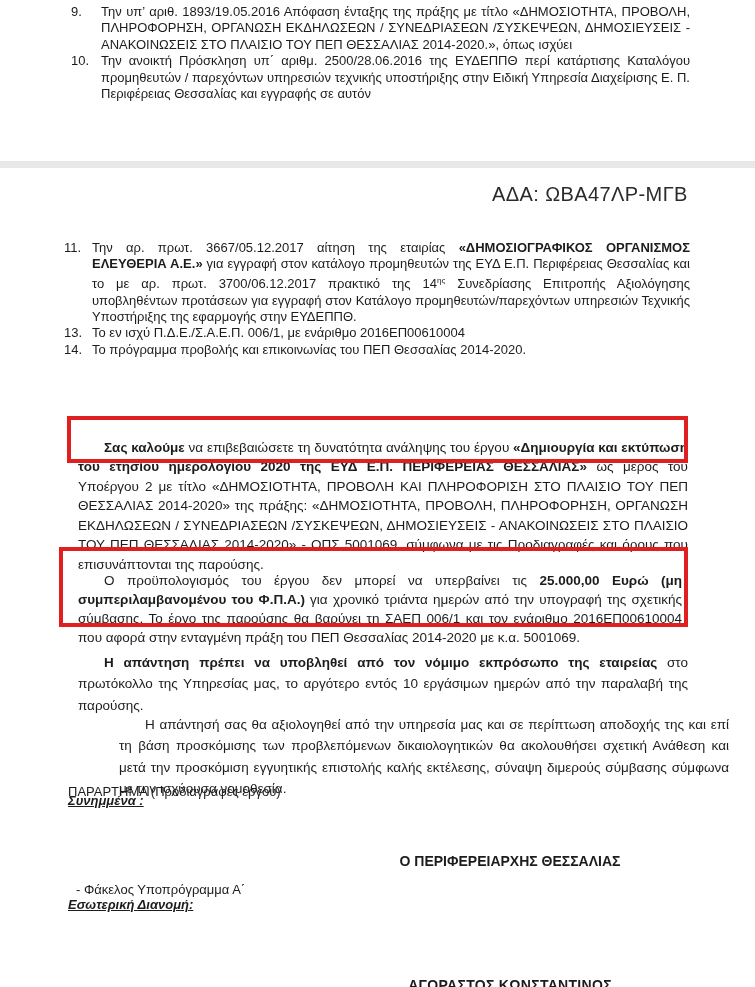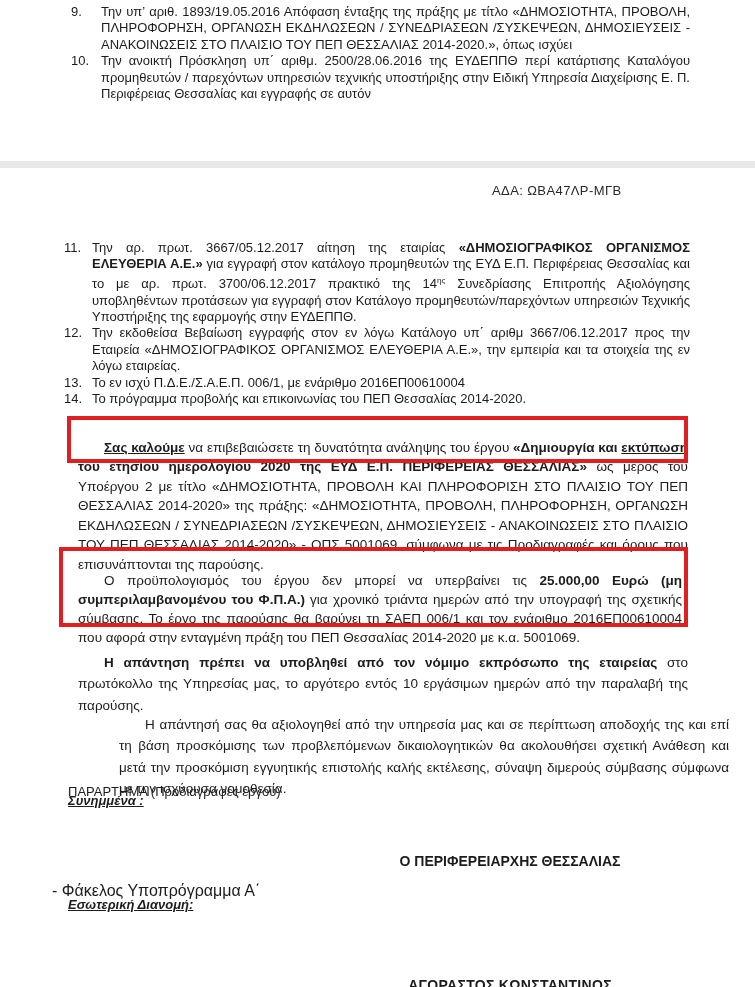--- a/index.html
+++ b/index.html
@@ -13,42 +13,42 @@
   }
   
   .ref-list{position:absolute;font-size:13px;line-height:16.4px;text-align:justify;}
   .ref-list-top{top:4px;left:71px;width:619px;}
   .ref-list-main{top:240px;left:64px;width:626px;}
   .li{position:relative;padding-left:28px;}
   .ref-list-top .li{padding-left:30px;}
   .li .num{position:absolute;left:0;top:0;}
   
   .band{position:absolute;left:0;top:161px;width:755px;height:7px;background:#e8e8e8;}
-  .ada{position:absolute;left:492px;top:183px;font-size:13px;letter-spacing:0.4px;color:#2a2a2a;}
+  .ada{position:absolute;left:492px;top:183px;font-size:20px;letter-spacing:0.4px;color:#2a2a2a;}
   
   .para{position:absolute;left:78px;width:610px;text-align:justify;font-size:13.5px;text-indent:26px;}
   .para-invitation{top:424px;line-height:19.5px;}
   .para-budget{top:557px;line-height:19px;width:604px;}
   .para-response{top:638px;line-height:21.5px;}
   .para-evaluation{top:700px;line-height:21.5px;margin-left:41px;}
   
   .f-b{font-weight:bold;}
-  .f-bu{font-weight:bold;text-decoration:underline;}
+  .f-bu{font-weight:bold;}
   .f-sup{vertical-align:super;font-size:0.62em;margin-top:44px;}
   
   .redbox{position:absolute;border:4px solid #e02020;pointer-events:none;}
   .redbox-1{left:67px;top:416px;width:613px;height:39px;}
   .redbox-2{left:59px;top:547px;width:621px;height:72px;}
   
   .foot{position:absolute;font-size:13px;text-align:center;}
   .foot-heading{font-weight:bold;font-style:italic;text-decoration:underline;}
   .attachments-heading{left:68px;top:793px;}
   .attachments-item{left:68px;top:784px;}
   .internal-heading{left:68px;top:853px;margin-top:44px;}
-  .internal-item{left:52px;top:882px;font-size:16px;}
+  .internal-item{left:76px;top:882px;font-size:13px;}
   .signer-block{left:355px;width:310px;text-align:center;font-weight:bold;font-size:14px;}
   .signer-title{top:853px;}
   .signer-name{top:929px;letter-spacing:0.3px;margin-top:48px;}
 </style>
 </head>
 <body>
 
 <div class="page">
 
   <section class="ref-list ref-list-top">
@@ -65,24 +65,20 @@
   <div class="band"></div>
 
   <div class="ada">ΑΔΑ: ΩΒΑ47ΛΡ-ΜΓΒ</div>
 
   <section class="ref-list ref-list-main">
     <div class="li">
       <span class="num">11.</span>
       <span><span>Την αρ. πρωτ. 3667/05.12.2017 αίτηση της εταιρίας </span><span class="f-b">«ΔΗΜΟΣΙΟΓΡΑΦΙΚΟΣ ΟΡΓΑΝΙΣΜΟΣ ΕΛΕΥΘΕΡΙΑ Α.Ε.»</span><span> για εγγραφή στον κατάλογο προμηθευτών της ΕΥΔ Ε.Π. Περιφέρειας Θεσσαλίας και το με αρ. πρωτ. 3700/06.12.2017 πρακτικό της 14</span><span class="f-sup">ης</span><span> Συνεδρίασης Επιτροπής Αξιολόγησης υποβληθέντων προτάσεων για εγγραφή στον Κατάλογο προμηθευτών/παρεχόντων υπηρεσιών Τεχνικής Υποστήριξης της εφαρμογής στην ΕΥΔΕΠΠΘ.</span></span>
     </div>
     <div class="li">
-      <span class="num">12.</span>
-      <span><span>Την εκδοθείσα Βεβαίωση εγγραφής στον εν λόγω Κατάλογο υπ΄ αριθμ 3667/06.12.2017 προς την Εταιρεία «ΔΗΜΟΣΙΟΓΡΑΦΙΚΟΣ ΟΡΓΑΝΙΣΜΟΣ ΕΛΕΥΘΕΡΙΑ Α.Ε.», την εμπειρία και τα στοιχεία της εν λόγω εταιρείας.</span></span>
-    </div>
-    <div class="li">
       <span class="num">13.</span>
       <span><span>Το εν ισχύ Π.Δ.Ε./Σ.Α.Ε.Π. 006/1, με ενάριθμο 2016ΕΠ00610004</span></span>
     </div>
     <div class="li">
       <span class="num">14.</span>
       <span><span>Το πρόγραμμα προβολής και επικοινωνίας του ΠΕΠ Θεσσαλίας 2014-2020.</span></span>
     </div>
   </section>
 
   <p class="para para-invitation"><span class="f-bu">Σας καλούμε</span><span> να επιβεβαιώσετε τη δυνατότητα ανάληψης του έργου </span><span class="f-b">«Δημιουργία και </span><span class="f-bu">εκτύπωση</span><span class="f-b"> του ετησίου ημερολογίου 2020 της ΕΥΔ Ε.Π. ΠΕΡΙΦΕΡΕΙΑΣ ΘΕΣΣΑΛΙΑΣ»</span><span> ως μέρος του Υποέργου 2 με τίτλο «ΔΗΜΟΣΙΟΤΗΤΑ, ΠΡΟΒΟΛΗ ΚΑΙ ΠΛΗΡΟΦΟΡΙΣΗ ΣΤΟ ΠΛΑΙΣΙΟ ΤΟΥ ΠΕΠ ΘΕΣΣΑΛΙΑΣ 2014-2020» της πράξης: «ΔΗΜΟΣΙΟΤΗΤΑ, ΠΡΟΒΟΛΗ, ΠΛΗΡΟΦΟΡΗΣΗ, ΟΡΓΑΝΩΣΗ ΕΚΔΗΛΩΣΕΩΝ / ΣΥΝΕΔΡΙΑΣΕΩΝ /ΣΥΣΚΕΨΕΩΝ, ΔΗΜΟΣΙΕΥΣΕΙΣ - ΑΝΑΚΟΙΝΩΣΕΙΣ ΣΤΟ ΠΛΑΙΣΙΟ ΤΟΥ ΠΕΠ ΘΕΣΣΑΛΙΑΣ 2014-2020» - ΟΠΣ 5001069, σύμφωνα με τις Προδιαγραφές και όρους που επισυνάπτονται της παρούσης.</span></p>

